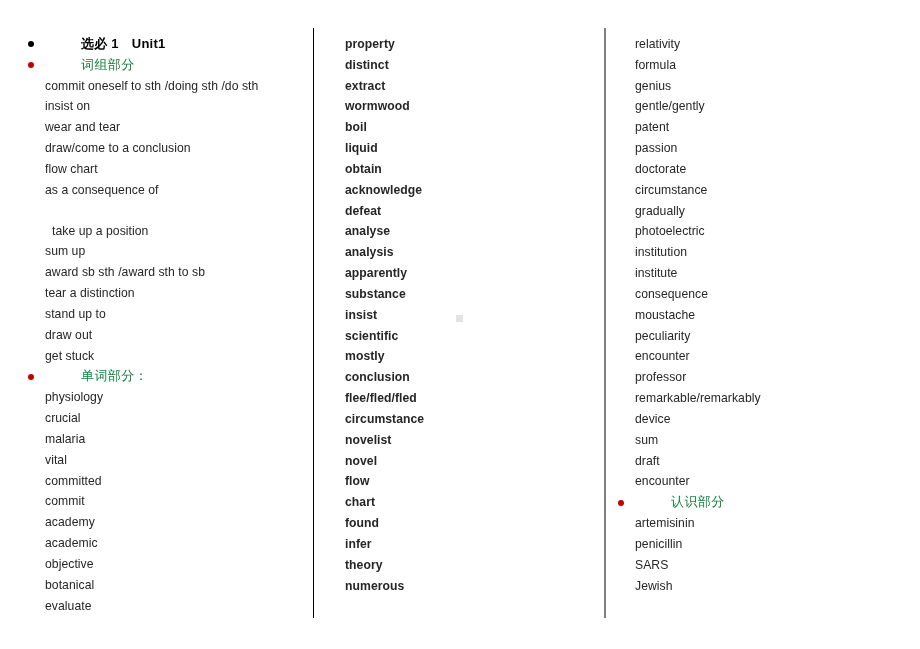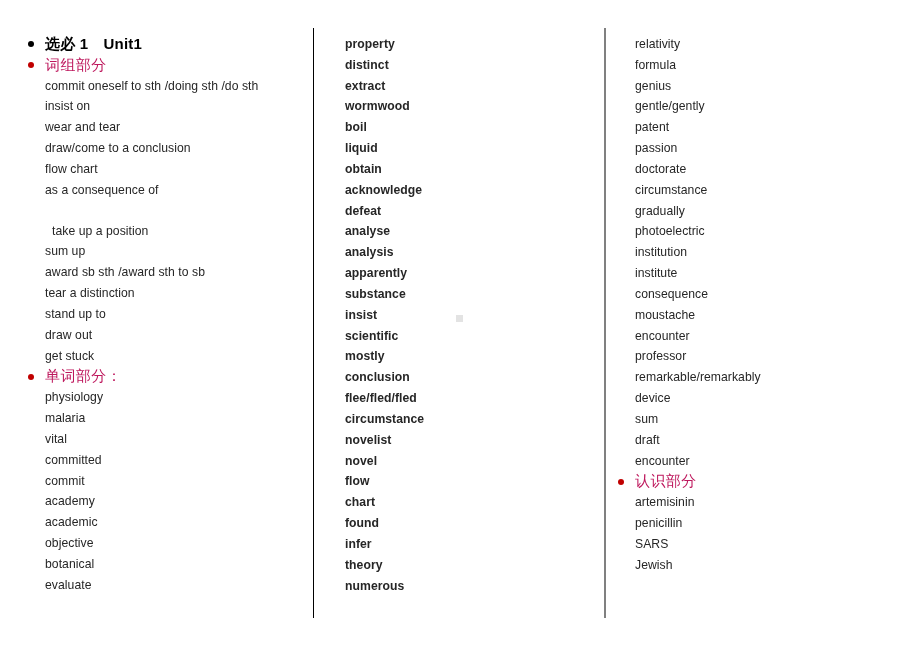--- a/index.html
+++ b/index.html
@@ -64,29 +64,30 @@
   .bullet.red   { background: #C00000; }
 
   .item-text {
     font-size: 12.2px;
     color: #262626;
     letter-spacing: 0.05px;
   }
 
   
   .row.heading .item-text {
-    font-size: 15px;
+    font-size: 13px;
+    margin-left: 36px;
   }
   .row.heading.black-head .item-text {
     color: #000000;
     font-weight: bold;
     letter-spacing: 0.2px;
   }
   .row.heading.red-head .item-text {
-    color: #be185d;
+    color: #15803d;
     letter-spacing: 0.4px;
   }
 
   
   .row.plain {
     padding-left: 17px;
   }
   .row.plain.indented {
     padding-left: 24px;
     margin-top: 20px;
@@ -159,20 +160,23 @@
         <span class="item-text">get stuck</span>
       </div>
       <div class="row heading red-head">
         <span class="bullet red"></span>
         <span class="item-text">单词部分：</span>
       </div>
       <div class="row plain">
         <span class="item-text">physiology</span>
       </div>
       <div class="row plain">
+        <span class="item-text">crucial</span>
+      </div>
+      <div class="row plain">
         <span class="item-text">malaria</span>
       </div>
       <div class="row plain">
         <span class="item-text">vital</span>
       </div>
       <div class="row plain">
         <span class="item-text">committed</span>
       </div>
       <div class="row plain">
         <span class="item-text">commit</span>
@@ -311,20 +315,23 @@
         <span class="item-text">institution</span>
       </div>
       <div class="row plain">
         <span class="item-text">institute</span>
       </div>
       <div class="row plain">
         <span class="item-text">consequence</span>
       </div>
       <div class="row plain">
         <span class="item-text">moustache</span>
+      </div>
+      <div class="row plain">
+        <span class="item-text">peculiarity</span>
       </div>
       <div class="row plain">
         <span class="item-text">encounter</span>
       </div>
       <div class="row plain">
         <span class="item-text">professor</span>
       </div>
       <div class="row plain">
         <span class="item-text">remarkable/remarkably</span>
       </div>

